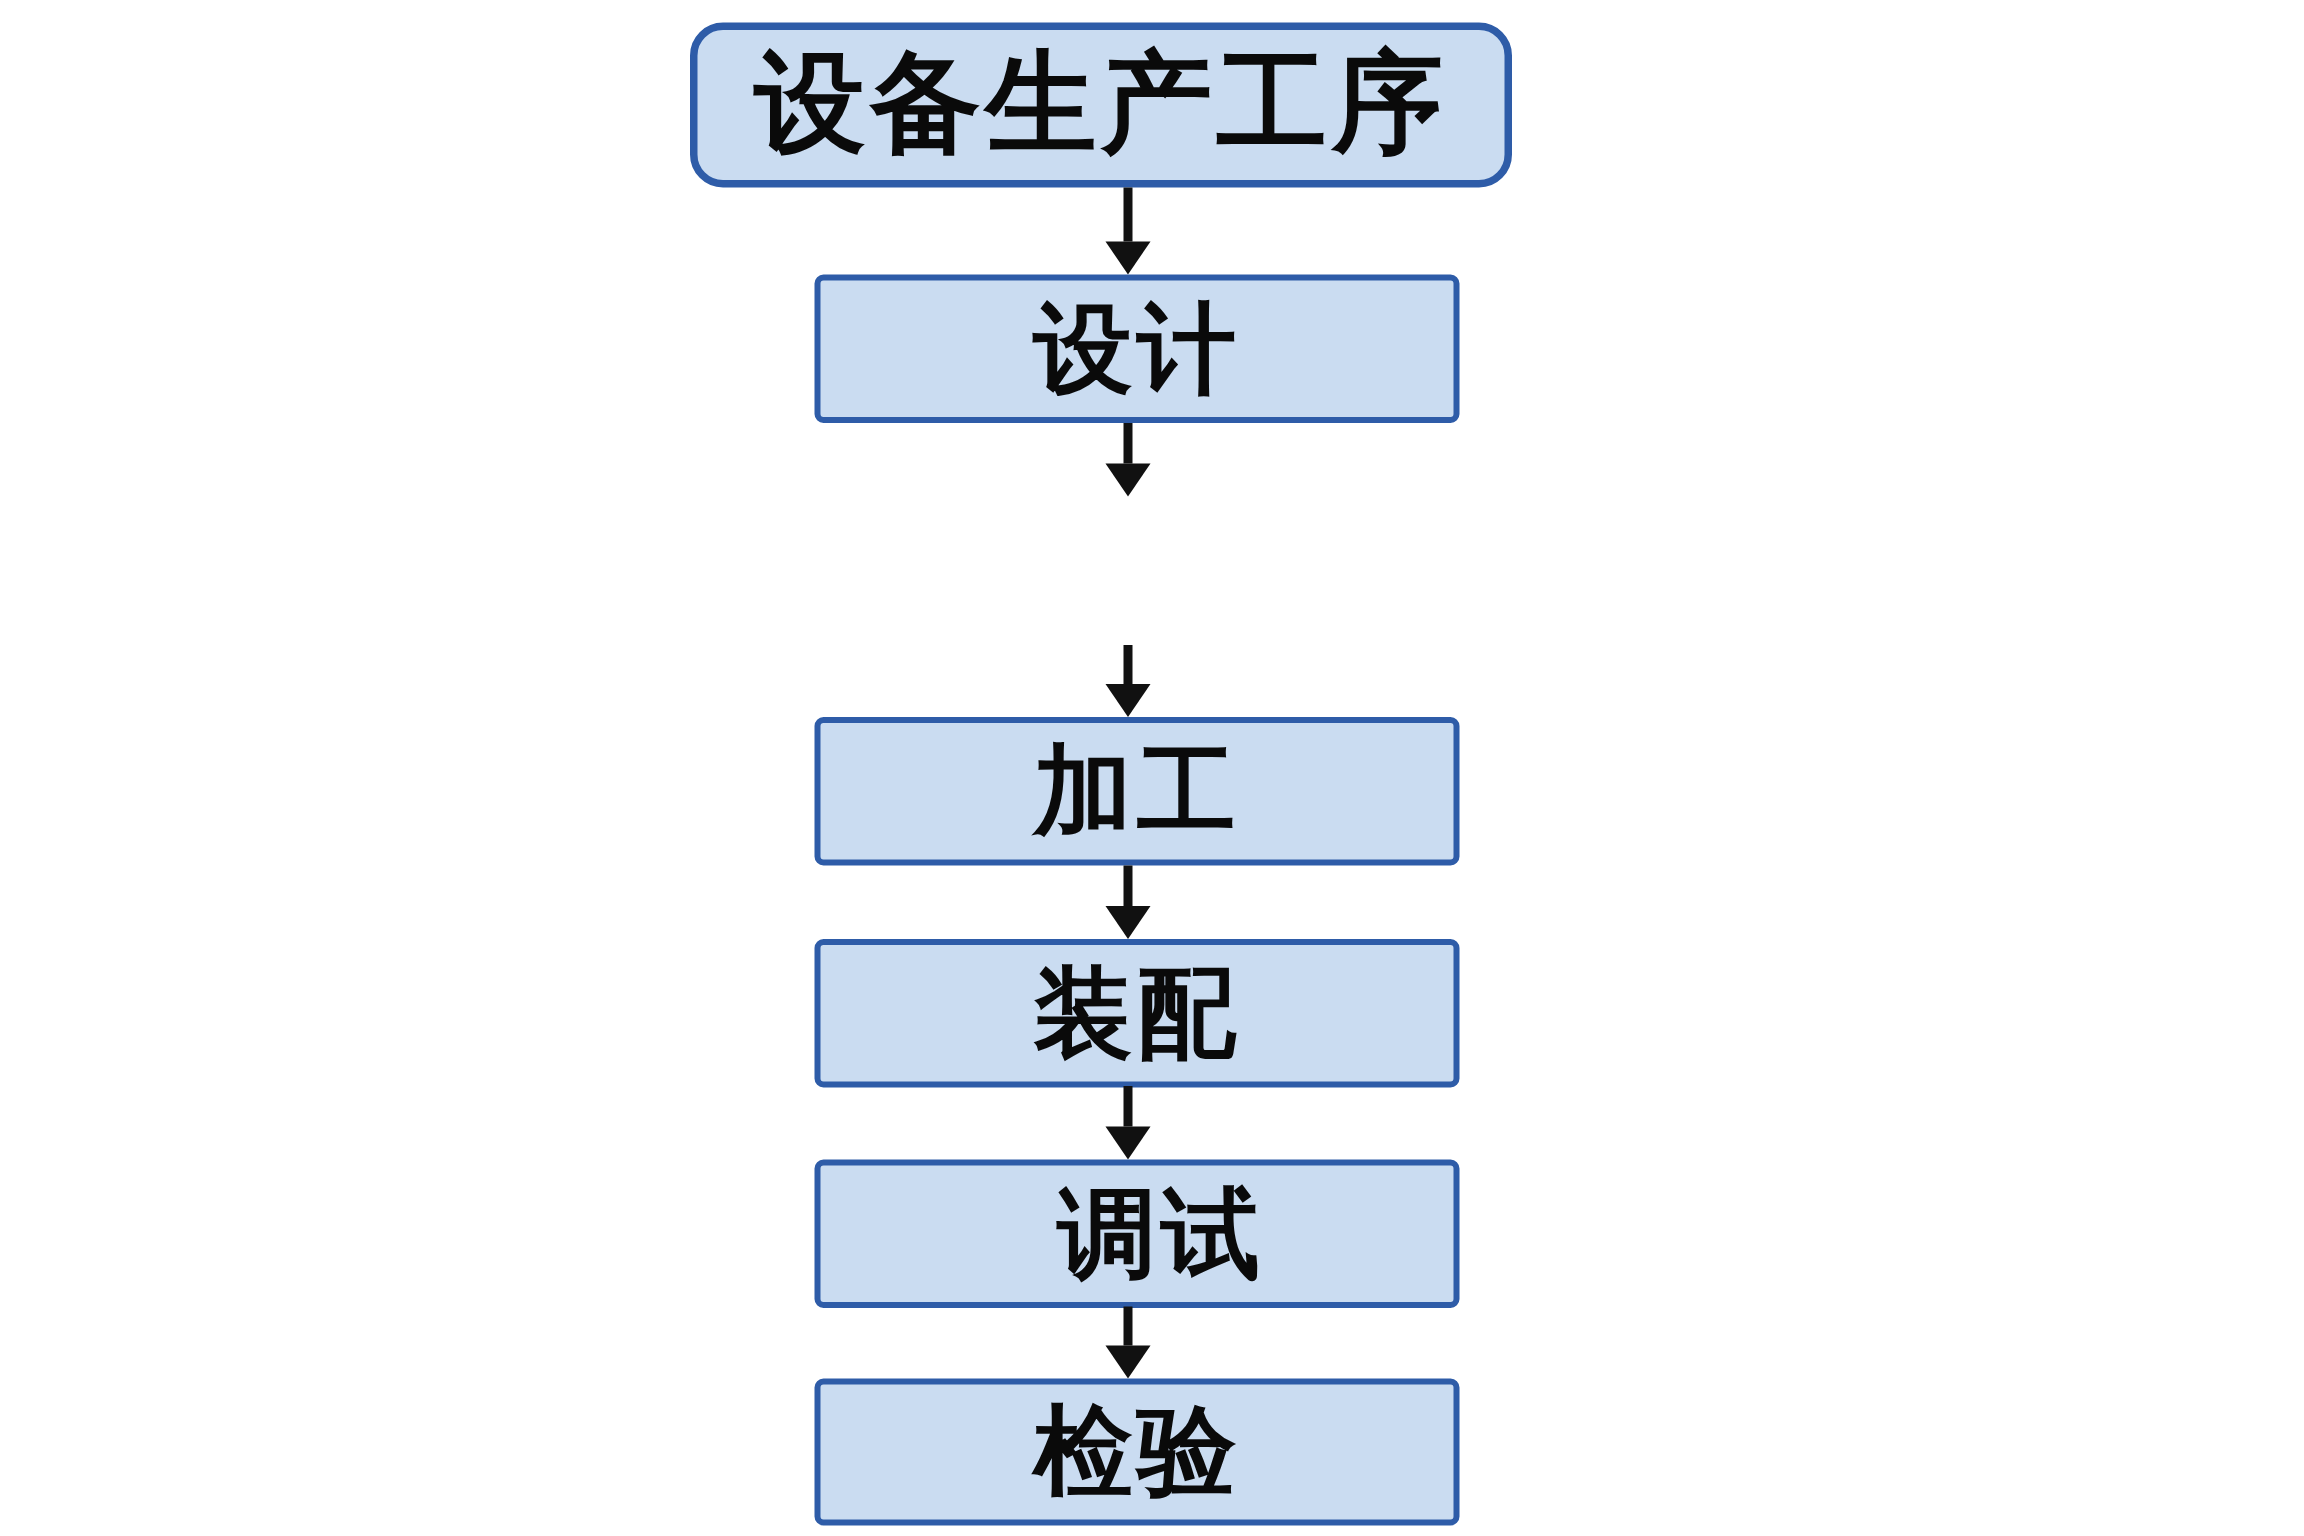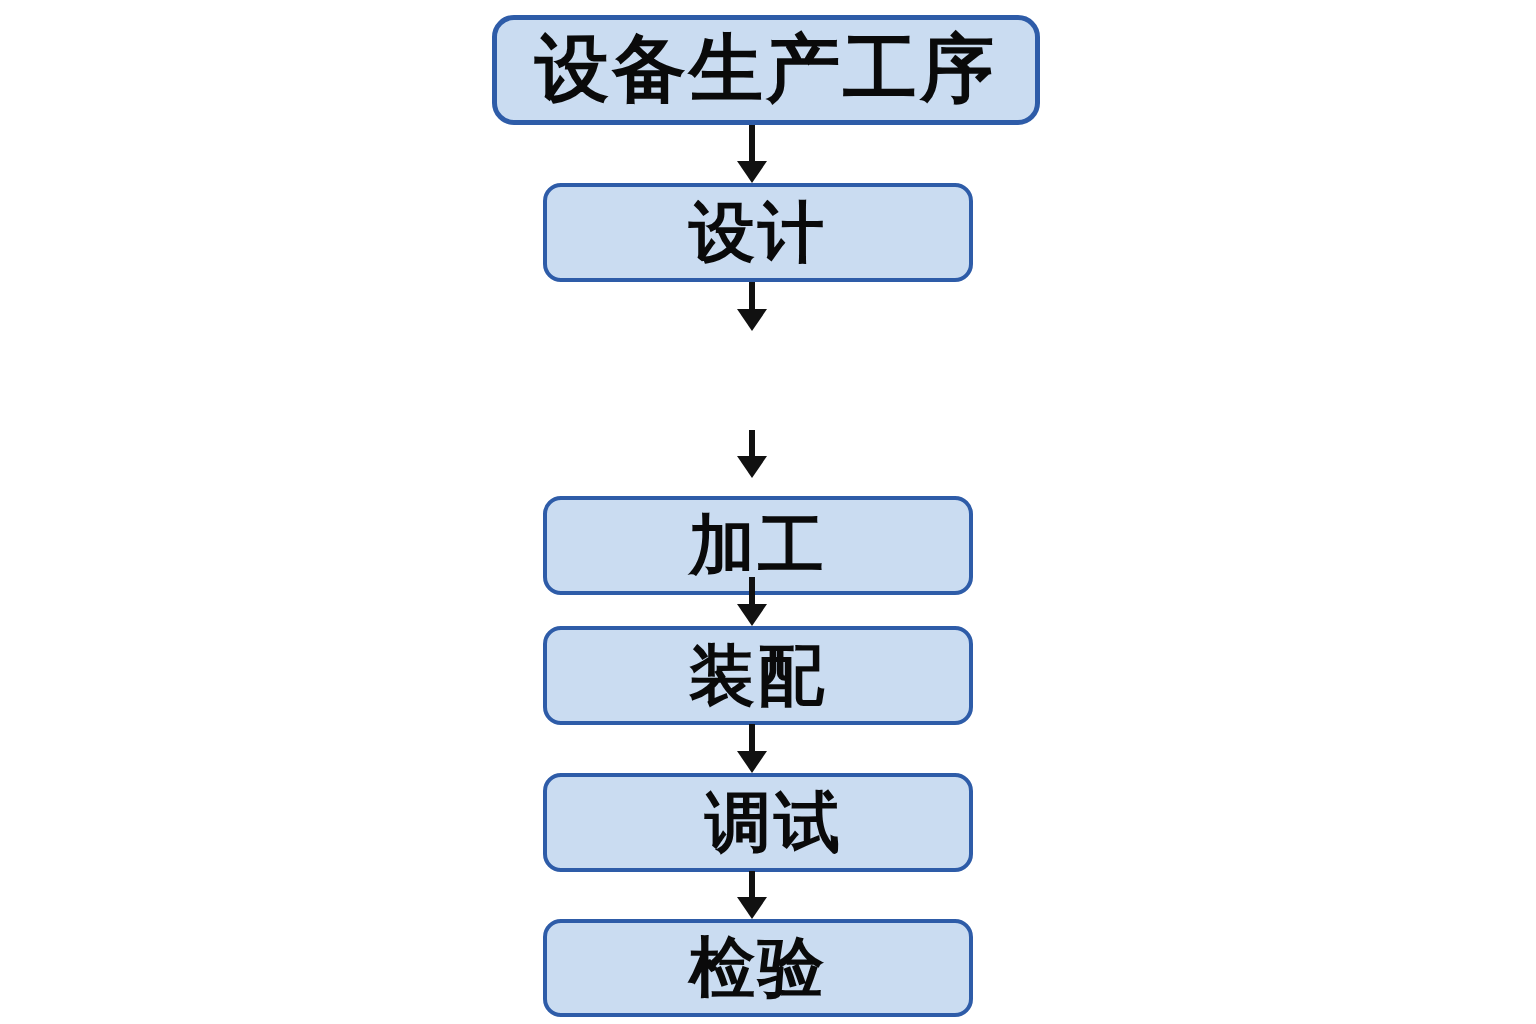--- a/index.html
+++ b/index.html
@@ -13,47 +13,47 @@
     width: 1536px;
     height: 1024px;
     background: #ffffff;
     overflow: hidden;
   }
   .node {
     position: absolute;
     box-sizing: border-box;
     background: #cadcf1;
     border: 4px solid #2e5ca8;
-    border-radius: 18px;
+    border-radius: 6px;
     display: flex;
     align-items: center;
     justify-content: center;
     color: #0a0a0a;
     font-weight: bold;
     letter-spacing: 3px;
     text-align: center;
   }
   .node-title {
-    left: 492px;
+    left: 460px;
     top: 15px;
     width: 548px;
     height: 110px;
     border-width: 5px;
     border-radius: 22px;
     font-size: 74px;
   }
   .node-step {
     left: 543px;
     width: 430px;
     height: 99px;
     font-size: 66px;
   }
   .n2 { top: 183px; }
   .n3 { top: 331px; }
-  .n4 { top: 478px; margin-top: 18px; }
+  .n4 { top: 478px; }
   .n5 { top: 626px; }
   .n6 { top: 773px; padding-left: 32px; }
   .n7 { top: 919px; height: 98px; }
 
   .arrow {
     position: absolute;
     left: 737px;          
     width: 30px;
     display: flex;
     flex-direction: column;

